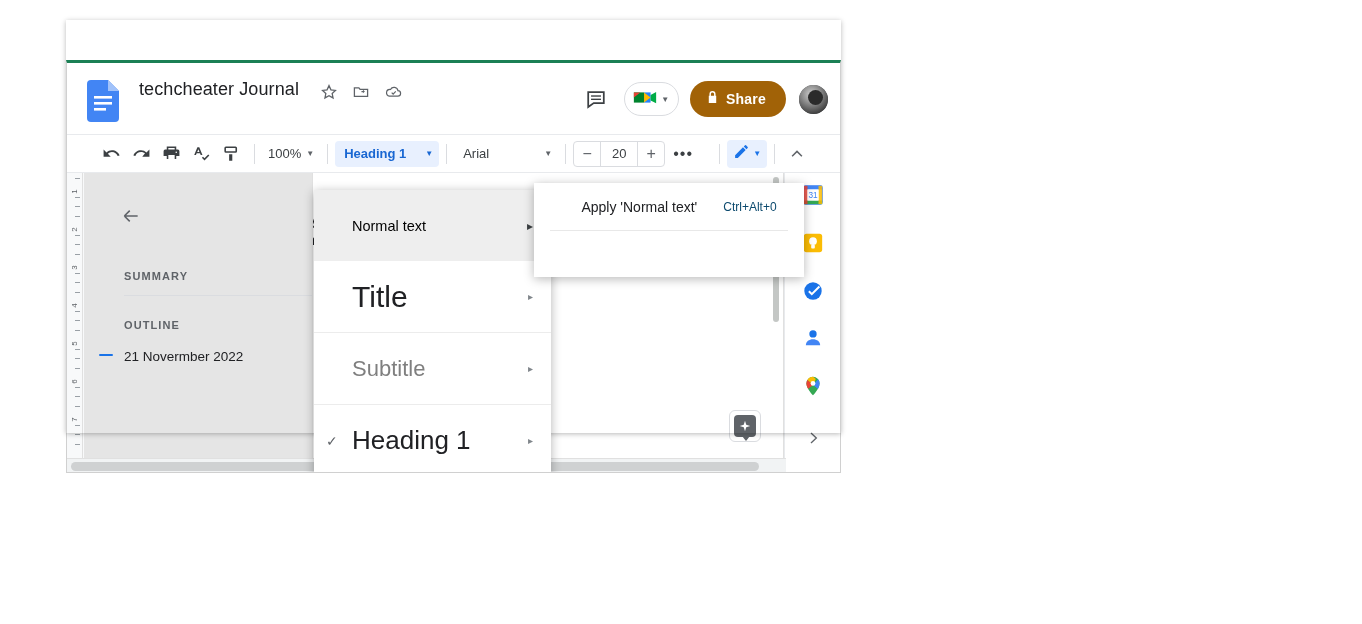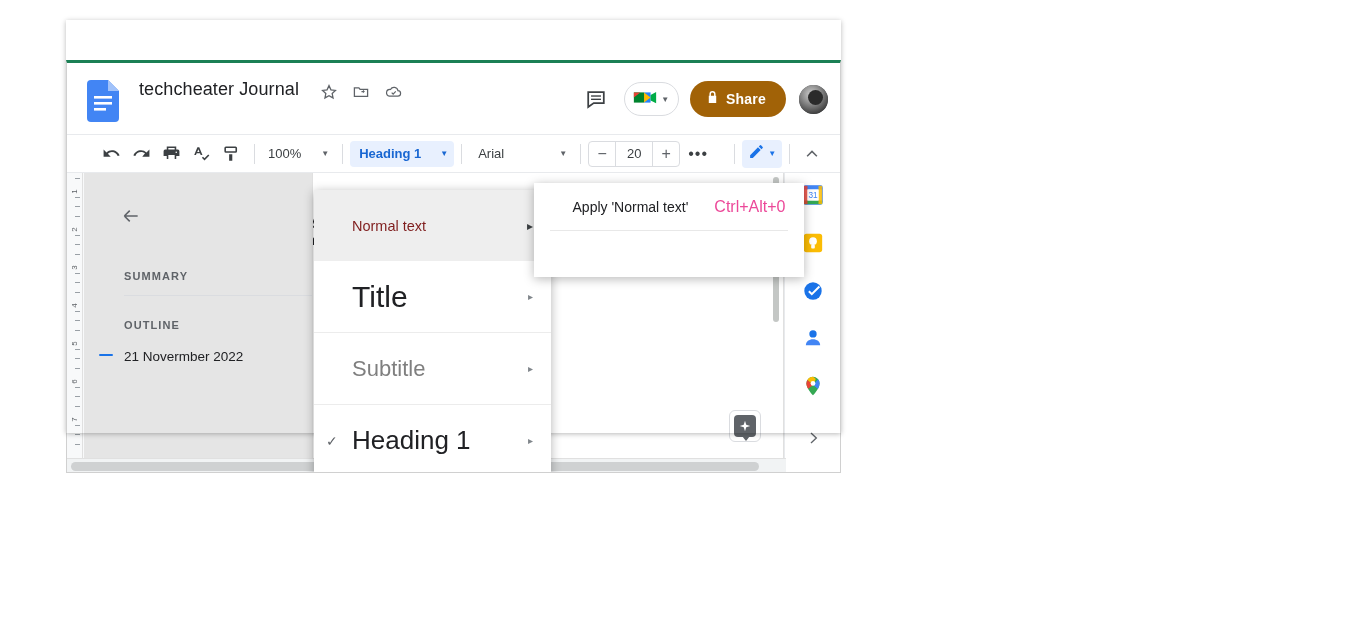--- a/index.html
+++ b/index.html
@@ -86,21 +86,21 @@
   .toolbar {
     position: absolute; left: 0; top: 72px;
     width: 100%; height: 38px;
     background: #ffffff;
     border-bottom: 1px solid #e8eaed;
     display: flex; align-items: center;
     padding-left: 30px;
   }
   .tb-icon { width: 28px; height: 28px; display:flex; align-items:center; justify-content:center; border-radius:4px; margin-right:2px;}
   .tb-sep { width: 1px; height: 20px; background: #dadce0; margin: 0 7px; }
-  .tb-zoom { display:flex; align-items:center; gap:20px; font-size: 13px; color:#3c4043; padding: 3px 6px; border-radius:4px;}
+  .tb-zoom { display:flex; align-items:center; gap:5px; font-size: 13px; color:#3c4043; padding: 3px 6px; border-radius:4px;}
   .tb-style {
     display:flex; align-items:center; justify-content:space-between;
     width: 104px; height: 26px; padding: 0 6px 0 9px;
     background: #e8f0fe; border-radius: 4px;
     font-size: 13px; color: #1967d2; font-weight: bold;
   }
   .tb-font {
     display:flex; align-items:center; justify-content:space-between;
     width: 104px; height: 26px; padding: 0 6px 0 9px;
     border-radius: 4px;
@@ -197,40 +197,40 @@
     overflow:hidden;
   }
   .sm-item {
     position:relative; display:flex; align-items:center;
     height: 72px; padding-left: 38px; padding-right: 12px;
     border-bottom: 1px solid #ececec;
   }
   .sm-item.first { height: 71px; background:#eeeeee; border-bottom:none; }
   .sm-check { position:absolute; left:12px; font-size:14px; color:#5f6368; }
   .sm-arrow { position:absolute; right: 18px; font-size: 10px; color:#80868b; }
-  .sm-label-normal { font-size: 14.5px; color:#7f1d1d; }
+  .sm-label-normal { font-size: 14.5px; color:#000000; }
   .sm-label-title { font-size: 30px; color:#202124; }
   .sm-label-subtitle { font-size: 22px; color:#7f7f7f; }
   .sm-label-h1 { font-size: 26px; color:#202124; }
 
   
   .sub-menu {
     position:absolute; left: 467px; top: 10px;
     width: 270px; height: 94px;
     background:#ffffff;
     box-shadow: 0 2px 10px rgba(0,0,0,0.28);
     z-index: 50;
   }
   .sub-item {
     display:flex; align-items:center; justify-content:center;
     height: 47px; padding: 0 20px 0 40px;
     font-size: 14px; color:#202124; white-space:nowrap;
   }
   .sub-divider { height:1px; background:#e8e8e8; margin: 0 16px; }
-  .sub-shortcut { font-size: 16px; color:#ec4899; margin-left: 26px; }
+  .sub-shortcut { font-size: 12px; color:#0c4a6e; margin-left: 26px; }
 </style>
 </head>
 <body>
 
 <div id="app-window">
 
   <div class="header">
 
     <div class="docs-logo">
       <svg width="32" height="42" viewBox="0 0 32 42">

